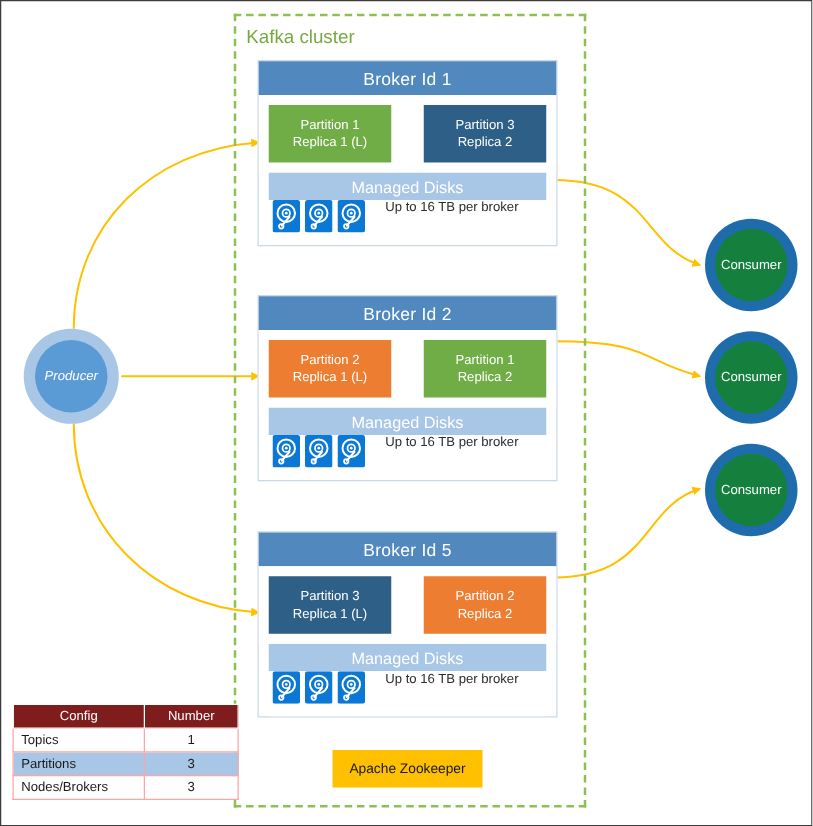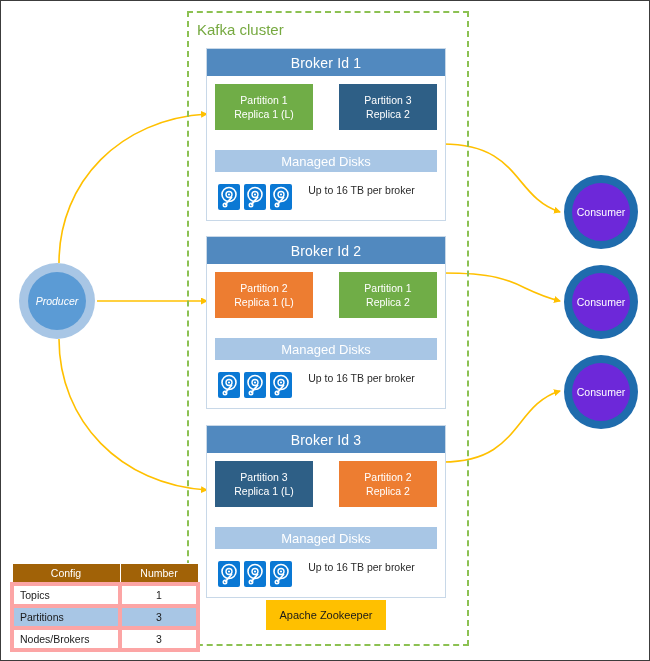--- a/index.html
+++ b/index.html
@@ -99,21 +99,21 @@
   }
 
   .disks-header {
     height: 22px;
     background: #a8c6e5;
     color: #ffffff;
     font-size: 13px;
     display: flex;
     align-items: center;
     justify-content: center;
-    margin: 12px 8px;
+    margin: 0 8px;
   }
   .disks-body {
     height: 36px;
     display: flex;
     align-items: flex-start;
     margin: 0 8px;
     background: #ffffff;
   }
   .disk-icons {
     display: flex;
@@ -176,47 +176,47 @@
   .consumer {
     width: 74px;
     height: 74px;
     background: #1f6cad;
     left: 563px;
   }
   .consumer .inner {
     width: 58px;
     height: 58px;
     border-radius: 50%;
-    background: #6d28d9;
+    background: #15803d;
     display: flex;
     align-items: center;
     justify-content: center;
     font-size: 10.5px;
   }
 
   
   .config-table {
     position: absolute;
     left: 9px;
     top: 562px;
     border-collapse: collapse;
     z-index: 5;
     font-size: 10.5px;
   }
   .config-table th {
-    background: #a16207;
+    background: #7f1d1d;
     color: #ffffff;
     font-weight: normal;
     padding: 3px 6px;
     text-align: center;
     border: 1px solid #ffffff;
   }
   .config-table td {
     padding: 3px 6px;
-    border: 4px solid #fca5a5;
+    border: 1px solid #fca5a5;
     color: #1a1a1a;
     margin-left: 40px;
   }
   .config-table td.label { text-align: left; width: 92px; }
   .config-table td.value { text-align: center; width: 62px; }
   .config-table tr.odd td  { background: #ffffff; }
   .config-table tr.even td { background: #a8c6e5; }
 </style>
 </head>
 <body>
@@ -330,21 +330,21 @@
                 <circle cx="11" cy="10.5" r="3" fill="none" stroke="#ffffff" stroke-width="1.4"></circle>
                 <circle cx="11" cy="10.5" r="1.1" fill="#ffffff"></circle>
                 <path d="M13.5,13.5 L7.5,20.5" stroke="#ffffff" stroke-width="1.8" stroke-linecap="round"></path>
                 <circle cx="7" cy="21" r="1.8" fill="none" stroke="#ffffff" stroke-width="1.4"></circle>
               </svg></span>
           </div>
           <div class="disks-text">Up to 16 TB per broker</div>
         </div>
       </div>
       <div class="broker" style="top: 424px;">
-        <div class="broker-header">Broker Id 3</div>
+        <div class="broker-header">Broker Id 5</div>
         <div class="broker-partitions">
           <div class="partition" style="background: rgb(46, 95, 134);">
             <span>Partition 3</span>
             <span>Replica 1 (L)</span>
           </div>
           <div class="partition" style="background: rgb(237, 125, 49);">
             <span>Partition 2</span>
             <span>Replica 2</span>
           </div>
         </div>

